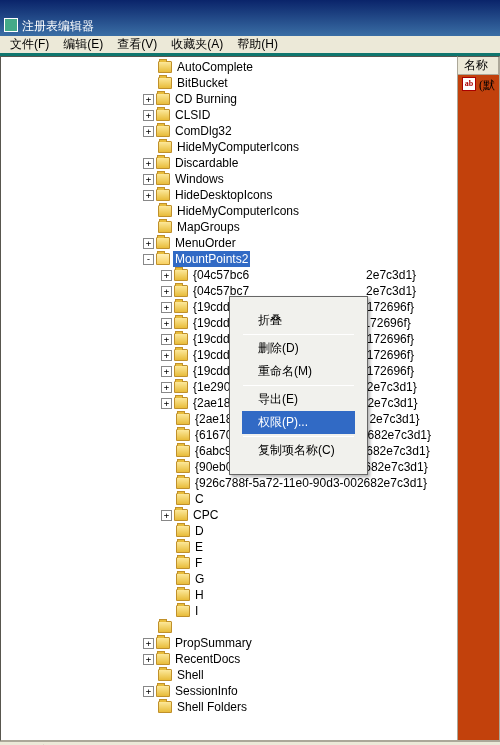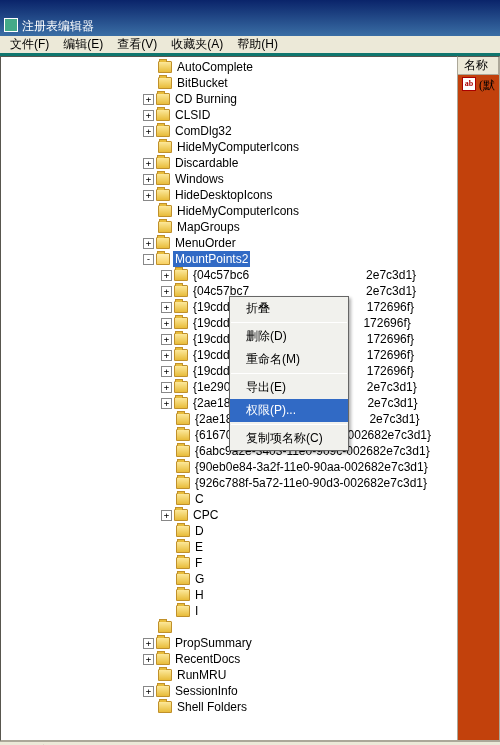--- a/index.html
+++ b/index.html
@@ -20,21 +20,21 @@
   .folder-icon { width: 14px; height: 12px; background: linear-gradient(#fce89a, #e8bc3a); border: 1px solid #c0902a; border-radius: 1px 1px 0 0; margin-right: 3px; position: relative; }
   .folder-icon::before { content: ""; position: absolute; top: -3px; left: 0; width: 6px; height: 2px; background: #e8bc3a; border: 1px solid #c0902a; border-bottom: none; }
   .folder-icon.open { background: linear-gradient(#fff0b8, #f8d060); }
   .label { padding: 0 2px; cursor: default; }
   .label.selected { background: #316ac5; color: #fff; }
   .right-pane { flex: 1; background: #c2410c; border: 1px inset #aca899; border-left: none; font-family: Liberation Serif, serif; }
   .col-header { background: #ece9d8; border-bottom: 1px solid #aca899; height: 18px; display: flex; align-items: center; padding: 0 6px; font-size: 12px; border-right: 1px solid #aca899; }
   .value-row { display: flex; align-items: flex-start; padding: 2px 4px; }
   .string-icon { width: 14px; height: 14px; background: #fff; border: 1px solid #a00; color: #a00; font-size: 8px; line-height: 12px; text-align: center; margin-right: 3px; font-weight: bold; }
   .statusbar { height: 18px; background: #ece9d8; border-top: 1px solid #aca899; display: flex; align-items: center; padding: 0 4px; font-size: 11px; white-space: nowrap; overflow: hidden; position: relative; z-index: 1; }
-  .context-menu { position: absolute; background: #f1f1ed; border: 1px solid #666; box-shadow: 2px 2px 3px rgba(0,0,0,0.3); z-index: 100; padding: 0; min-width: 120px; }
+  .context-menu { position: absolute; background: #f1f1ed; border: 1px solid #666; box-shadow: 2px 2px 3px rgba(0,0,0,0.3); z-index: 100; padding: 12px; min-width: 120px; }
   .ctx-item { padding: 3px 20px 3px 16px; cursor: default; white-space: nowrap; display: flex; justify-content: space-between; align-items: center; }
   .ctx-item.highlight { background: #316ac5; color: #fff; }
   .ctx-sep { height: 1px; background: #aca899; margin: 2px 1px; border-bottom: 1px solid #fff; }
   .ctx-arrow { font-size: 9px; margin-left: 12px; }
 </style>
 </head>
 <body>
 
 <div class="watermark">你的·安全频道 safe.it168.com</div>
 
@@ -288,21 +288,21 @@
         <div class="node">
           <span class="indent" style="width: 140px;"></span>
           <span class="expander">+</span>
           <span class="folder-icon"></span>
           <span class="label">RecentDocs</span>
         </div>
         <div class="node">
           <span class="indent" style="width: 140px;"></span>
           <span class="expander-spacer"></span>
           <span class="folder-icon"></span>
-          <span class="label">RunMRU</span>
+          <span class="label">Shell</span>
         </div>
         <div class="node">
           <span class="indent" style="width: 140px;"></span>
           <span class="expander">+</span>
           <span class="folder-icon"></span>
           <span class="label">SessionInfo</span>
         </div>
         <div class="node">
           <span class="indent" style="width: 140px;"></span>
           <span class="expander-spacer"></span>

